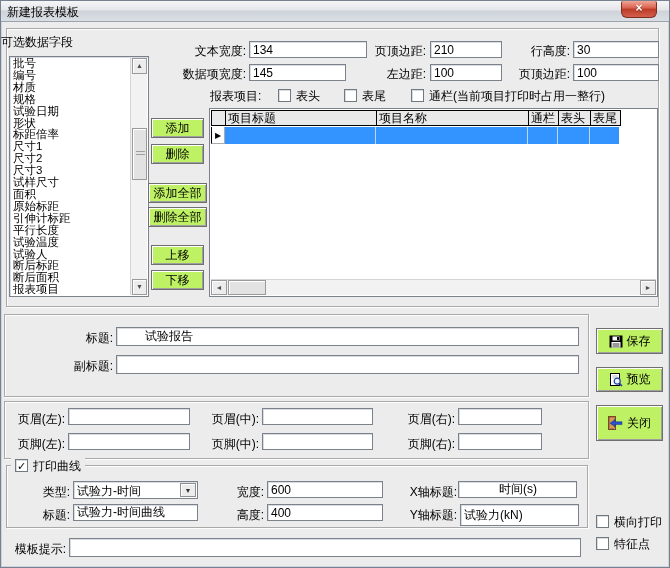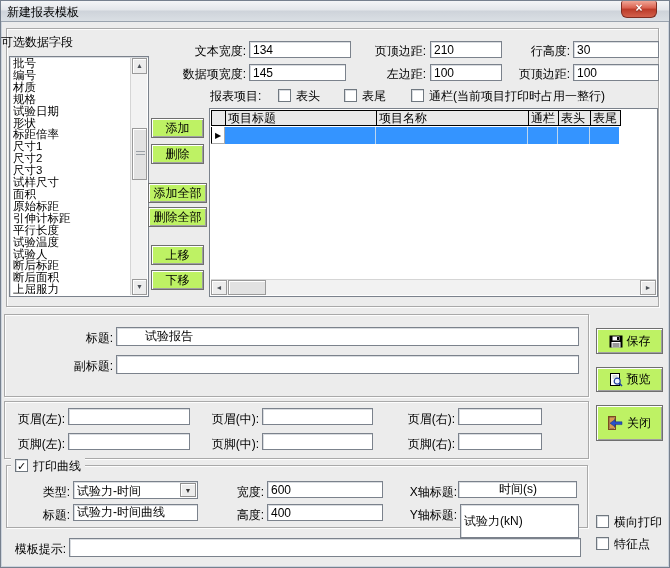--- a/index.html
+++ b/index.html
@@ -96,21 +96,21 @@
       <li>尺寸3</li>
       <li>试样尺寸</li>
       <li>面积</li>
       <li>原始标距</li>
       <li>引伸计标距</li>
       <li>平行长度</li>
       <li>试验温度</li>
       <li>试验人</li>
       <li>断后标距</li>
       <li>断后面积</li>
-      <li>上屈服力</li>
+      <li>报表项目</li>
     </ul>
     <div class="vscroll">
       <div class="sbtn" style="top:0;"><span>▲</span></div>
       <div class="vthumb">
           <span class="grip"></span>
         </div>
       <div class="sbtn" style="bottom:0;top:auto;"><span>▼</span></div>
     </div>
   </div>
 
@@ -127,21 +127,21 @@
       <span>删除全部</span>
     </div>
   <div class="btn3d" style="left:150px;top:244px;width:53px;height:20px;">
       <span>上移</span>
     </div>
   <div class="btn3d" style="left:150px;top:269px;width:53px;height:20px;">
       <span>下移</span>
     </div>
 
   <span class="lbl r" style="left:181px;top:43px;width:64px;">文本宽度:</span>
-  <input class="tbx" style="left: 248px; top: 40px; width: 102px; height: 17px;" value="134">
+  <input class="tbx" style="left: 248px; top: 40px; width: 118px; height: 17px;" value="134">
   <span class="lbl r" style="left:361px;top:43px;width:64px;">页顶边距:</span>
   <input class="tbx" style="left: 429px; top: 40px; width: 72px; height: 17px;" value="210">
   <span class="lbl r" style="left:517px;top:43px;width:52px;">行高度:</span>
   <input class="tbx" style="left: 572px; top: 40px; width: 86px; height: 17px;" value="30">
 
   <span class="lbl r" style="left:168px;top:66px;width:77px;">数据项宽度:</span>
   <input class="tbx" style="left: 248px; top: 63px; width: 97px; height: 17px;" value="145">
   <span class="lbl r" style="left:373px;top:66px;width:52px;">左边距:</span>
   <input class="tbx" style="left: 429px; top: 63px; width: 72px; height: 17px;" value="100">
   <span class="lbl r" style="left:505px;top:66px;width:64px;">页顶边距:</span>
@@ -255,21 +255,21 @@
   <span class="lbl r" style="left:227px;top:484px;width:36px;">宽度:</span>
   <input class="tbx" style="left: 266px; top: 480px; width: 116px; height: 17px;" value="600">
   <span class="lbl r" style="left:398px;top:484px;width:58px;">X轴标题:</span>
   <input class="tbx" style="left: 457px; top: 480px; width: 119px; height: 17px; padding-left: 40px;" value="时间(s)">
 
   <span class="lbl r" style="left:33px;top:507px;width:36px;">标题:</span>
   <input class="tbx" style="left: 72px; top: 503px; width: 125px; height: 17px;" value="试验力-时间曲线">
   <span class="lbl r" style="left:227px;top:507px;width:36px;">高度:</span>
   <input class="tbx" style="left: 266px; top: 503px; width: 116px; height: 17px;" value="400">
   <span class="lbl r" style="left:398px;top:507px;width:58px;">Y轴标题:</span>
-  <input class="tbx" style="left: 459px; top: 503px; width: 119px; height: 34px;" value="试验力(kN)">
+  <input class="tbx" style="left: 459px; top: 503px; width: 119px; height: 22px;" value="试验力(kN)">
 
   <div class="cb" style="left:595px;top:514px;">
     <span class="cbbox"></span>
     <span class="cblabel">横向打印</span>
   </div>
   <div class="cb" style="left:595px;top:536px;">
     <span class="cbbox"></span>
     <span class="cblabel">特征点</span>
   </div>
 

